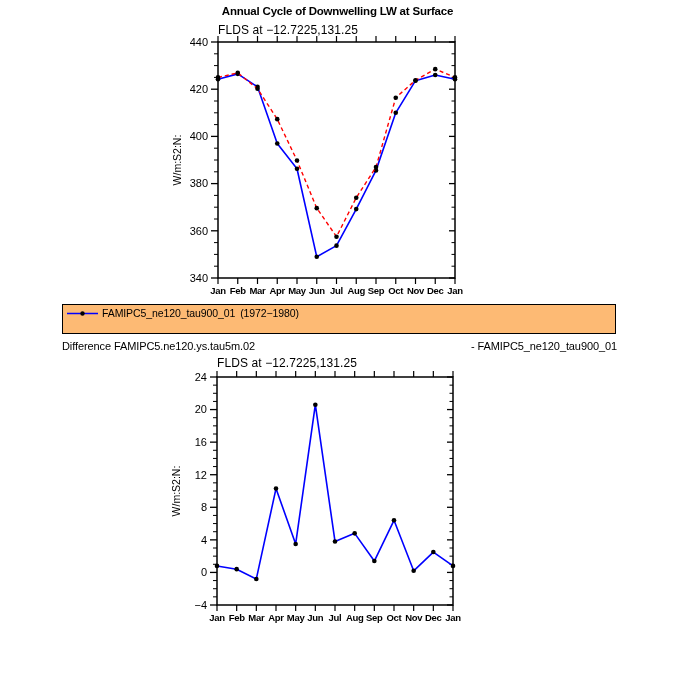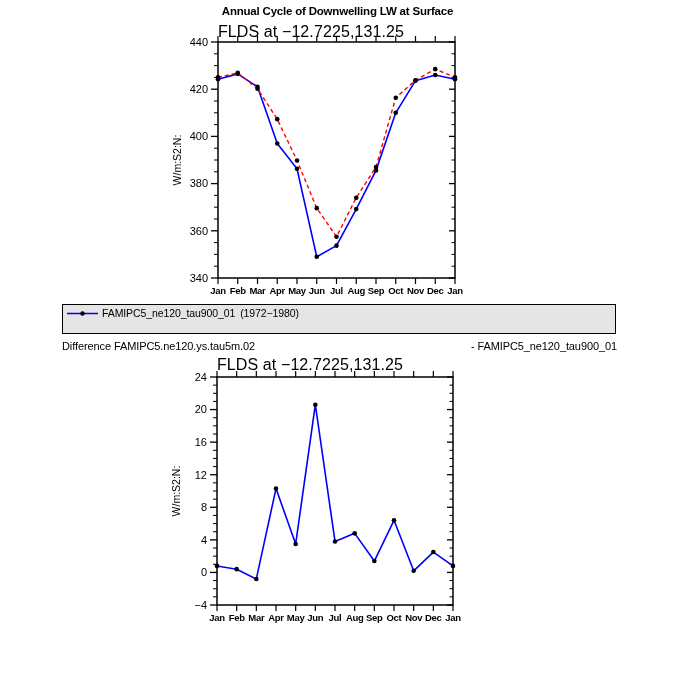--- a/index.html
+++ b/index.html
@@ -7,26 +7,26 @@
     position:relative; width:675px; height:676px; background:#ffffff;
     font-family:"Liberation Sans", sans-serif; color:#000; overflow:hidden;
   }
   .chart-svg { position:absolute; left:0; }
   #svg-top    { top:0;   width:675px; height:300px; }
   #svg-bottom { top:355px; width:675px; height:290px; }
   .title {
     position:absolute; top:5px; left:0; width:675px; text-align:center;
     font-size:11.5px; font-weight:bold; letter-spacing:-0.2px;
   }
-  .subtitle { position:absolute; font-size:16px; letter-spacing:0.1px; }
+  .subtitle { position:absolute; font-size:12px; letter-spacing:0.1px; }
   .sub-top    { left:218px; top:23px; }
   .sub-bottom { left:217px; top:356px; }
   .legend {
     position:absolute; left:62px; top:304px; width:554px; height:30px;
-    border:1px solid #000; box-sizing:border-box; background:#e5e5e5;
+    border:1px solid #000; box-sizing:border-box; background:#fdba74;
   }
   .lrow { position:relative; height:14px; display:flex; align-items:center; font-size:10.5px; letter-spacing:-0.1px; }
   .lrow.first { margin-top:1px; }
   .sample { margin-left:3px; margin-right:3px; flex:0 0 auto; }
   .lbl-period { margin-left:5px; }
   .lbl-period-right { position:absolute; right:3px; top:0; height:14px; display:flex; align-items:center; }
   .diffhdr {
     position:absolute; left:62px; top:340px; width:555px;
     display:flex; justify-content:space-between;
     font-size:11px; font-weight:normal; letter-spacing:-0.1px;

